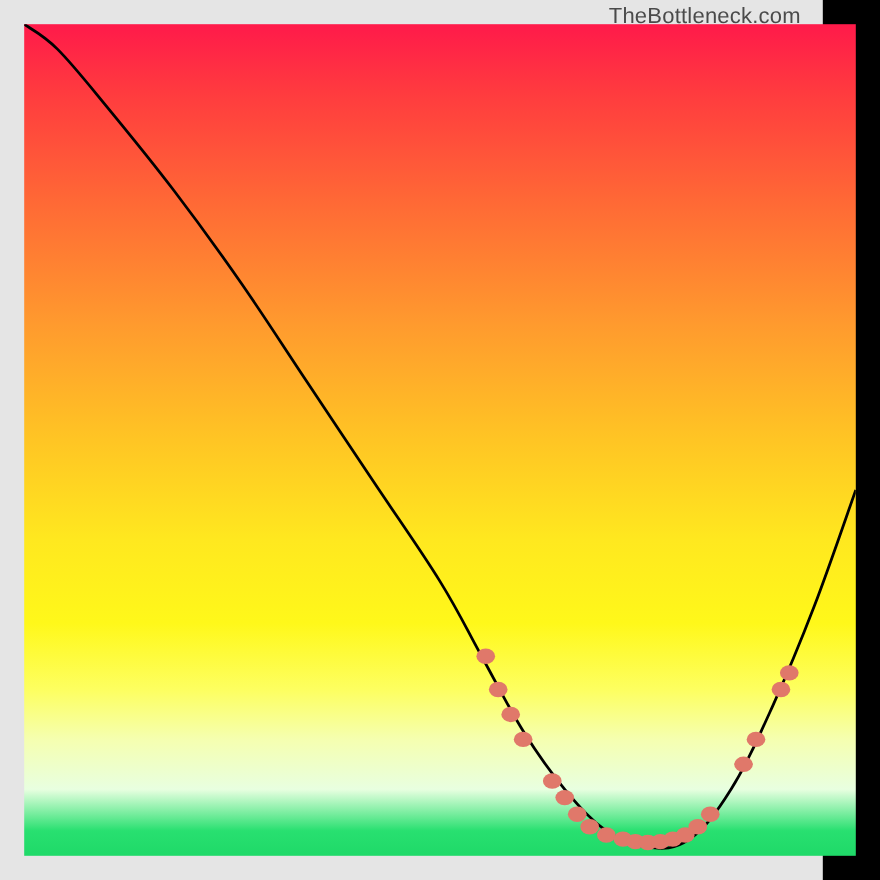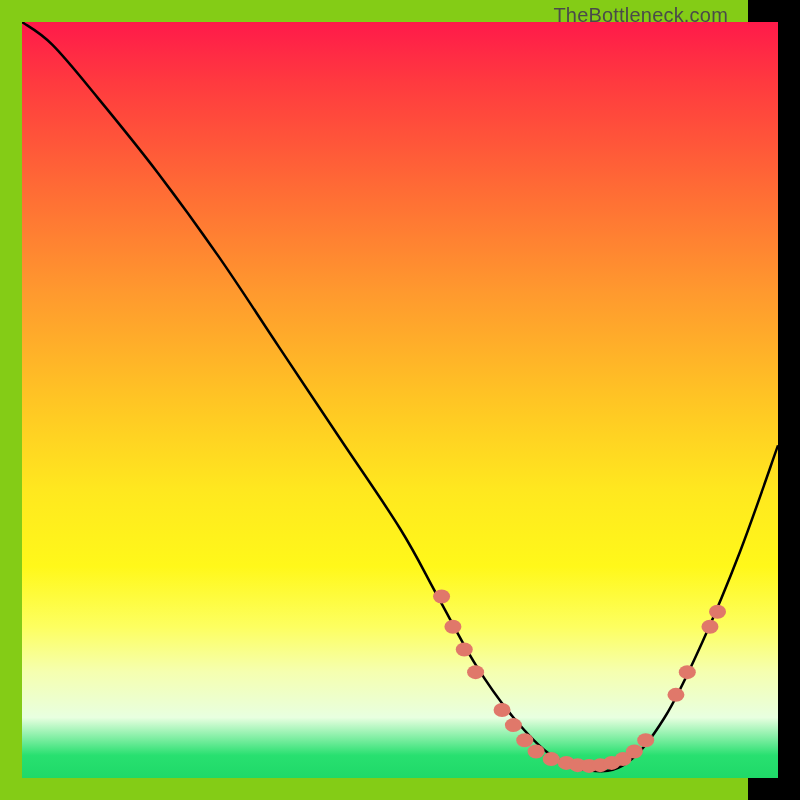--- a/index.html
+++ b/index.html
@@ -8,21 +8,21 @@
     background: #000;
     width: 800px;
     height: 800px;
     overflow: hidden;
     font-family: Arial, sans-serif;
   }
   .container {
     position: relative;
     width: 748px;
     height: 800px;
-    background: #84cc16;
+    background: #e5e5e5;
   }
   .plot-area {
     position: absolute;
     left: 22px;
     top: 22px;
     width: 756px;
     height: 756px;
     background: linear-gradient(to bottom,
       #ff1a4a 0%,
       #ff3a3f 8%,

